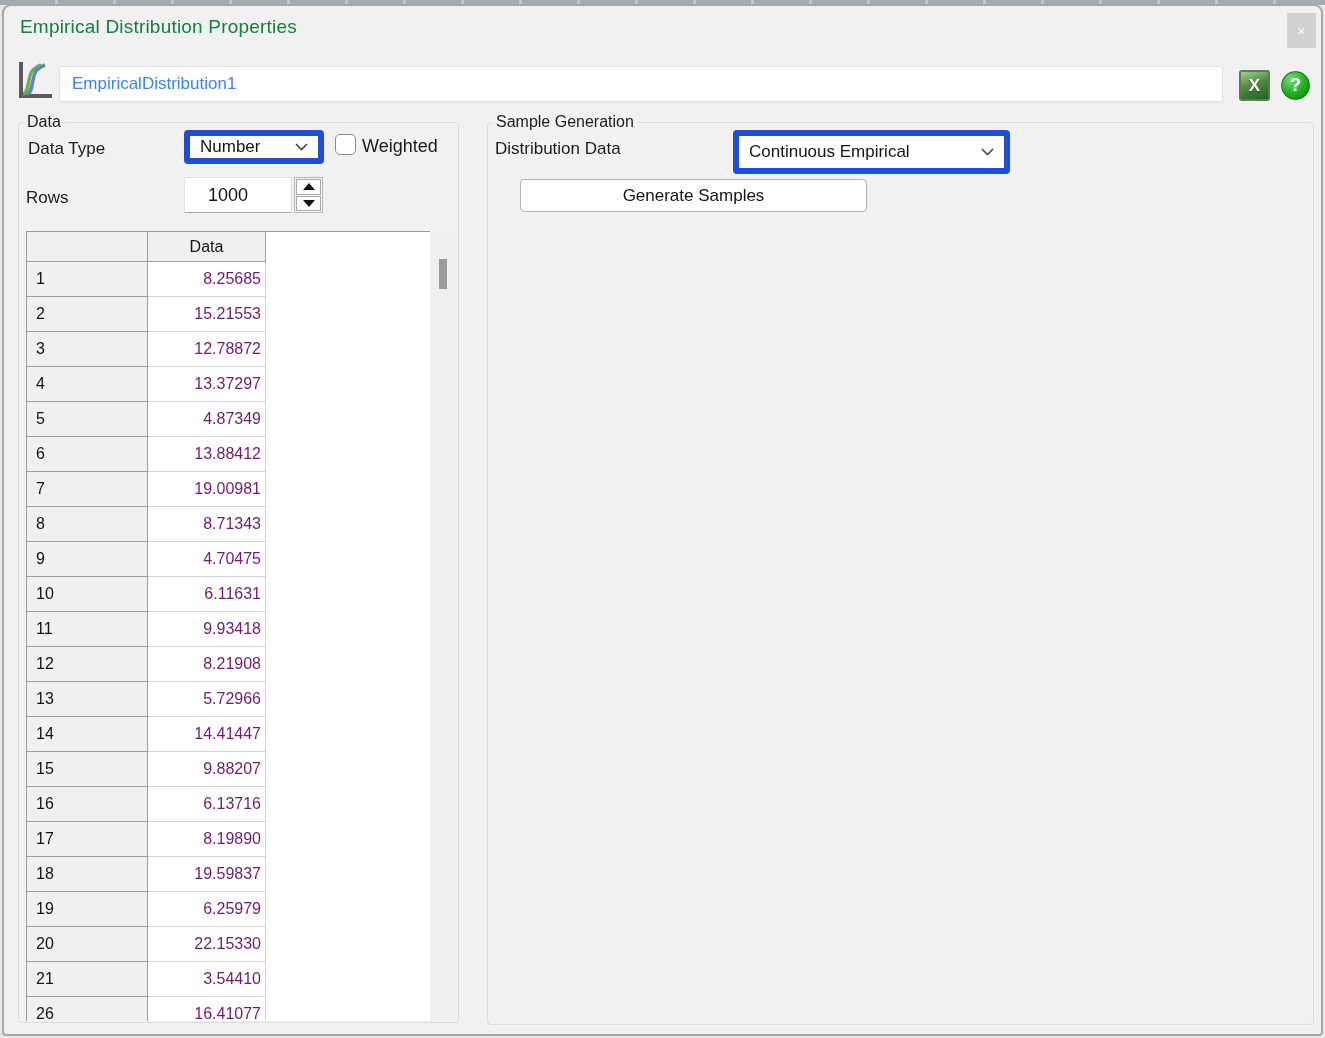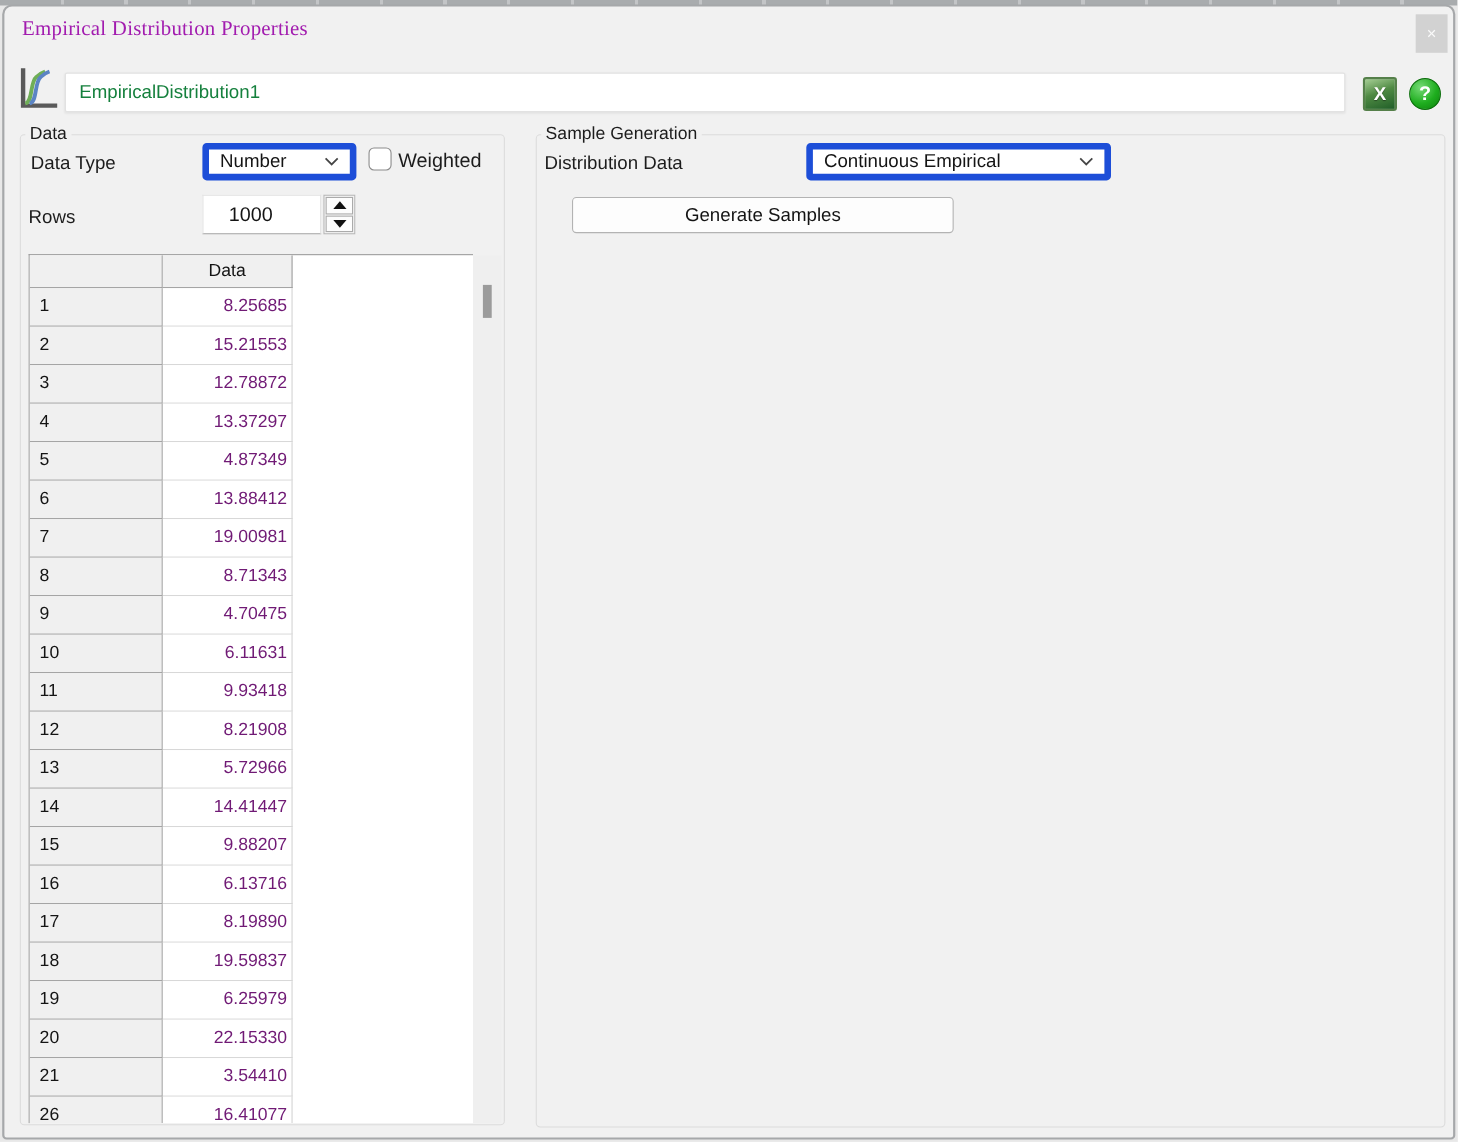--- a/index.html
+++ b/index.html
@@ -6,29 +6,29 @@
   html,body { width:1325px; height:1038px; }
   body { font-family:"Liberation Sans", sans-serif; background:#e8e8e8; position:relative; overflow:hidden; }
   .page { position:absolute; inset:0; width:1325px; height:1038px; }
 
   .top-strip { position:absolute; left:0; top:0; width:1325px; height:5px; background:#a9acae;
     background-image:repeating-linear-gradient(90deg, transparent 0 55px, #c3c5c7 55px 58px); }
 
   .dialog { position:absolute; left:2px; top:4px; right:2px; bottom:2px;
     background:#f1f1f1; border:2px solid #a6a8aa; border-radius:9px 9px 4px 4px; }
 
-  .title { position:absolute; left:20px; top:16px; font-size:19px; color:#a21caf; letter-spacing:.2px;font-family:Liberation Serif, serif; }
+  .title { position:absolute; left:20px; top:16px; font-size:19px; color:#15803d; letter-spacing:.2px; }
   .close-btn { position:absolute; left:1287px; top:13px; width:29px; height:35px; background:#d2d2d2;
     display:flex; align-items:center; justify-content:center; color:#fafafa; font-size:15px; cursor:default; }
 
   .dist-icon { position:absolute; left:15px; top:59px; width:40px; height:43px; }
 
   .name-input { position:absolute; left:59px; top:66px; width:1164px; height:36px; background:#fff;
     border:1px solid #e2e2e2; border-radius:2px; box-shadow:0 1px 2px rgba(0,0,0,.05);
-    font-family:"Liberation Sans", sans-serif; font-size:17px; color:#15803d; padding-left:12px; outline:none; }
+    font-family:"Liberation Sans", sans-serif; font-size:17px; color:#3b82f6; padding-left:12px; outline:none; }
 
   .excel-icon { position:absolute; left:1239px; top:70px; width:31px; height:31px;
     border:2px solid #55804a; border-radius:3px;
     background:linear-gradient(160deg,#a6cf95 0%,#4f8a43 45%,#205e28 100%);
     display:flex; align-items:center; justify-content:center;
     color:#fff; font-weight:bold; font-size:17px; text-shadow:0 1px 1px rgba(0,0,0,.4); }
   .help-icon { position:absolute; left:1281px; top:71px; width:29px; height:29px; border-radius:50%;
     background:radial-gradient(circle at 35% 28%, #76da76 0%, #1fae1f 55%, #0c800c 100%);
     border:1px solid #0a6e0a; display:flex; align-items:center; justify-content:center;
     color:#fff; font-weight:bold; font-size:18px; }
@@ -227,21 +227,21 @@
   </div>
   <div class="scroll-track">
     <div class="scroll-thumb"></div>
   </div>
 
   <div class="groupbox group-sample"></div>
   <div class="group-label" style="left:492px; top:113px;">Sample Generation</div>
 
   <div class="lbl" style="left:495px; top:139px; font-size:17px;">Distribution Data</div>
 
-  <div class="combo" style="left:733px; top:130px; width:277px; height:34px;">
+  <div class="combo" style="left:733px; top:130px; width:277px; height:44px;">
     <span>Continuous Empirical</span>
     <svg class="chev" width="13" height="8" viewBox="0 0 13 8">
       <polyline points="1,1 6.5,6.5 12,1" fill="none" stroke="#454545" stroke-width="1.6"></polyline>
     </svg>
   </div>
 
   <button class="gen-btn">Generate Samples</button>
 </div>
 
 </body></html>

